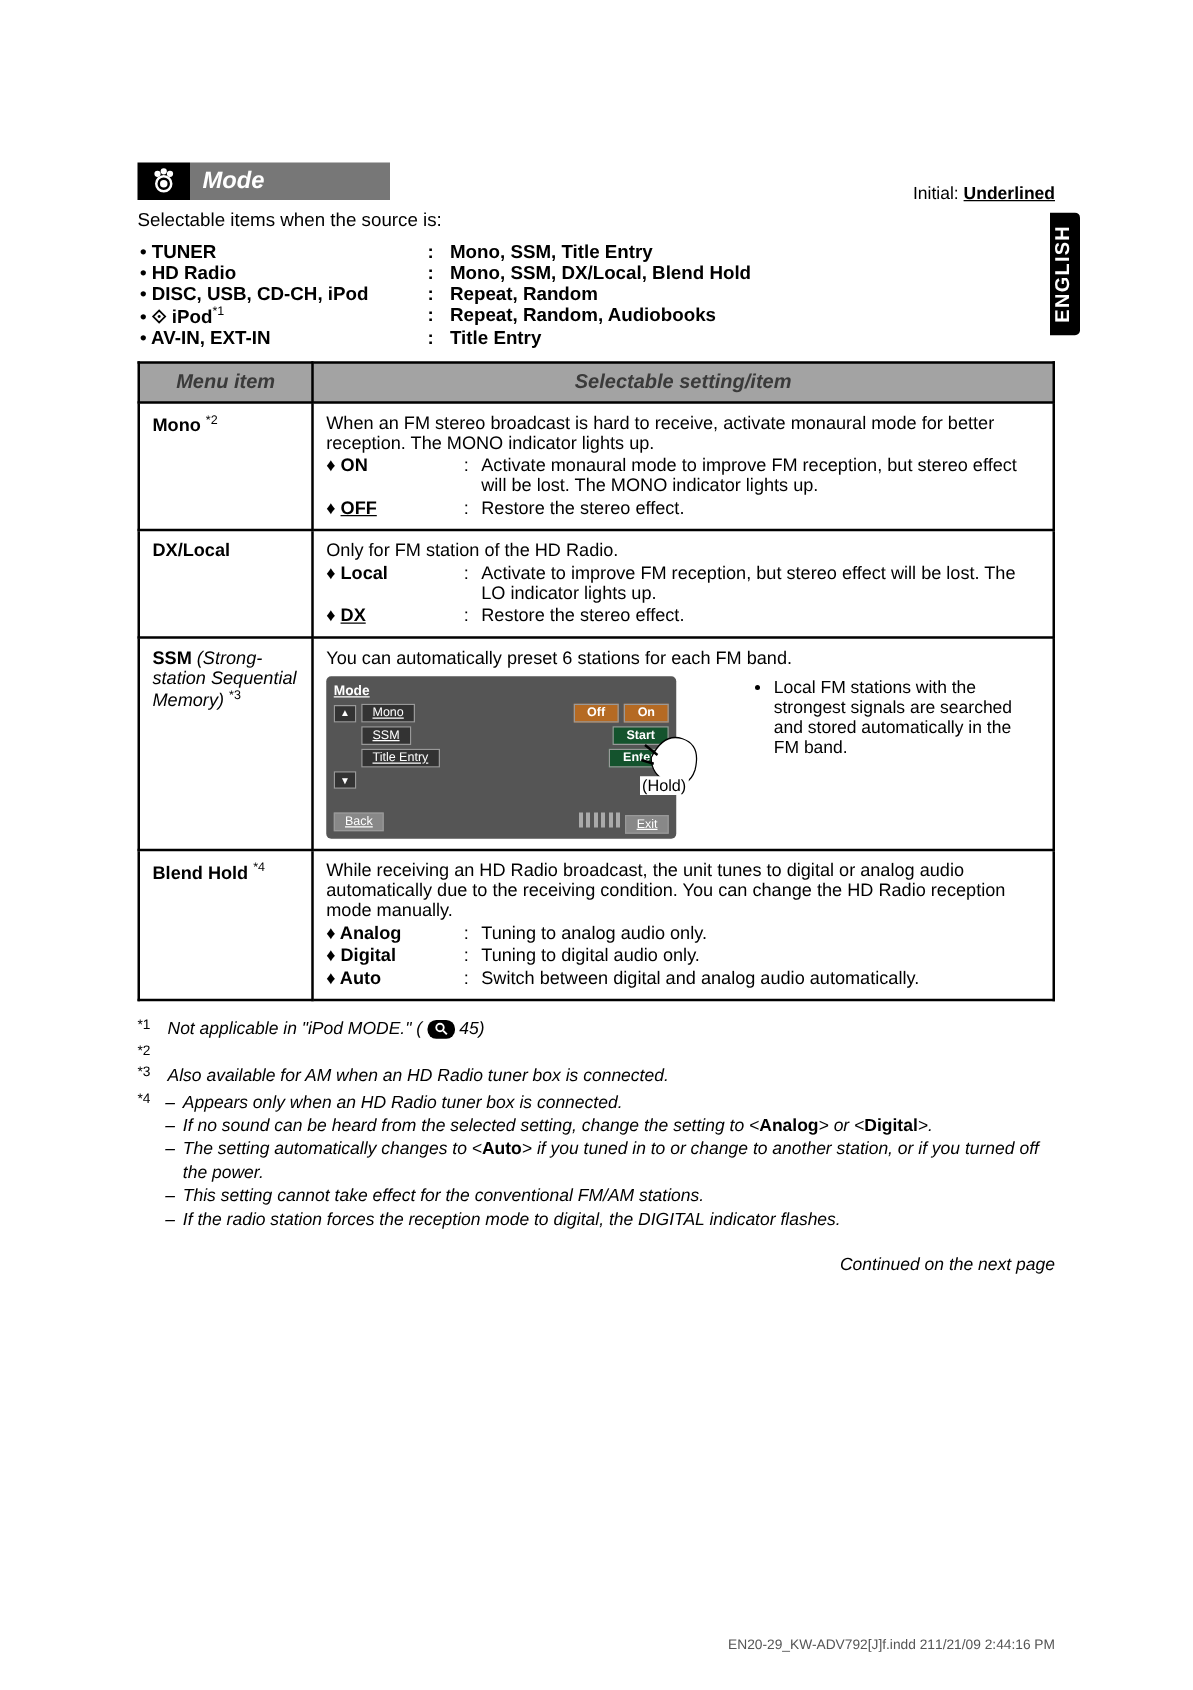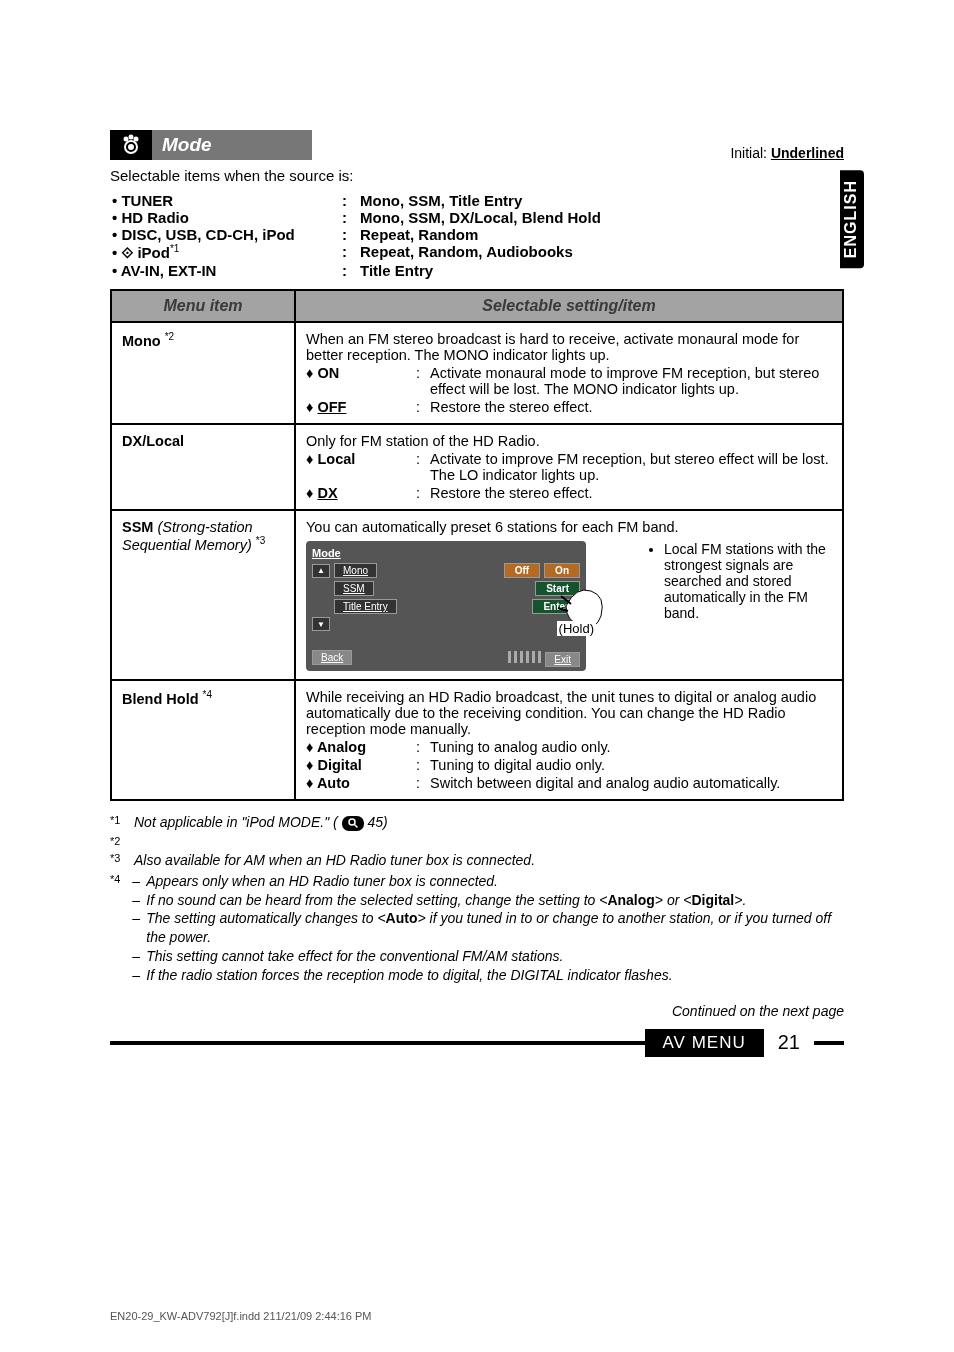--- a/index.html
+++ b/index.html
@@ -15,21 +15,21 @@
   .initial .u { font-weight: bold; text-decoration: underline; }
   .intro { font-size: 15px; margin: 4px 0 8px 0; }
   .source-list { font-size: 15px; margin-left: 2px; }
   .source-list .row { display: flex; }
   .source-list .label { width: 230px; font-weight: bold; }
   .source-list .sep { width: 18px; font-weight: bold; }
   .source-list .val { font-weight: bold; }
   table.settings { width: 100%; border-collapse: collapse; margin-top: 10px; font-size: 14.5px; }
   table.settings th { background: #a3a3a3; border: 2px solid #000; padding: 6px 10px; font-weight: bold; text-align: center; font-style: italic; font-size: 16px; color: #3a3a3a; }
   table.settings td { border: 2px solid #000; padding: 8px 10px; vertical-align: top; }
-  table.settings td.menu-item { width: 184px; font-weight: bold; }
+  table.settings td.menu-item { width: 139px; font-weight: bold; }
   table.settings td.menu-item .light { font-weight: normal; font-style: italic; }
   .sup { font-size: 10px; vertical-align: super; font-weight: normal; }
   .setting-block { margin-bottom: 2px; }
   .opt-row { display: flex; margin-top: 2px; }
   .opt-label { width: 110px; font-weight: bold; }
   .opt-sep { width: 14px; }
   .opt-desc { flex: 1; }
   .u { text-decoration: underline; }
   .ssm-content { display: flex; gap: 14px; align-items: flex-start; margin-top: 6px; }
   .ssm-screen { width: 280px; height: 130px; background: #555; border-radius: 4px; color: #fff; font-size: 11px; position: relative; padding: 6px; flex-shrink: 0; }
@@ -49,21 +49,21 @@
   .footnotes .fn { display: flex; margin-bottom: 2px; }
   .footnotes .fn .mark { width: 24px; font-style: normal; font-size: 11px; }
   .mag-icon { display: inline-flex; align-items: center; justify-content: center; width: 22px; height: 15px; background: #000; border-radius: 7px; vertical-align: middle; }
   .mag-icon svg { width: 12px; height: 12px; }
   .continued { text-align: right; font-style: italic; font-size: 14px; margin-top: 18px; }
   .footer-bar { margin-top: 10px; display: flex; align-items: center; }
   .footer-bar .line { flex: 1; height: 4px; background: #000; }
   .footer-bar .tag { background: #000; color: #fff; padding: 4px 18px; font-size: 17px; letter-spacing: 1px; }
   .footer-bar .pagenum { font-size: 20px; padding: 0 14px; }
   .footer-bar .line2 { width: 30px; height: 4px; background: #000; }
-  .bottom-meta { position: absolute; bottom: 30px; left: 110px; right: 110px; display: flex; justify-content: flex-start; font-size: 11px; color: #555; }
+  .bottom-meta { position: absolute; bottom: 30px; left: 110px; right: 110px; display: flex; justify-content: flex-end; font-size: 11px; color: #555; }
 </style>
 </head>
 <body>
 
 <div class="side-tab">ENGLISH</div>
 
 <div class="page">
 
   <div class="mode-header-row">
     <div class="mode-header">
@@ -266,25 +266,19 @@
           <div style="display:flex">
             <div style="width:14px">–</div>
             <div style="flex:1">If the radio station forces the reception mode to digital, the DIGITAL indicator flashes.</div>
           </div>
         </div>
       </div>
     </div>
 
   <div class="continued">Continued on the next page</div>
 
-  <div class="footer-bar">
-    <div class="line"></div>
-    <div class="tag">AV MENU</div>
-    <div class="pagenum">21</div>
-    <div class="line2"></div>
-  </div>
 
 </div>
 
 <div class="bottom-meta">
   <span>EN20-29_KW-ADV792[J]f.indd   21</span>
   <span>1/21/09   2:44:16 PM</span>
 </div>
 
 </body></html>

